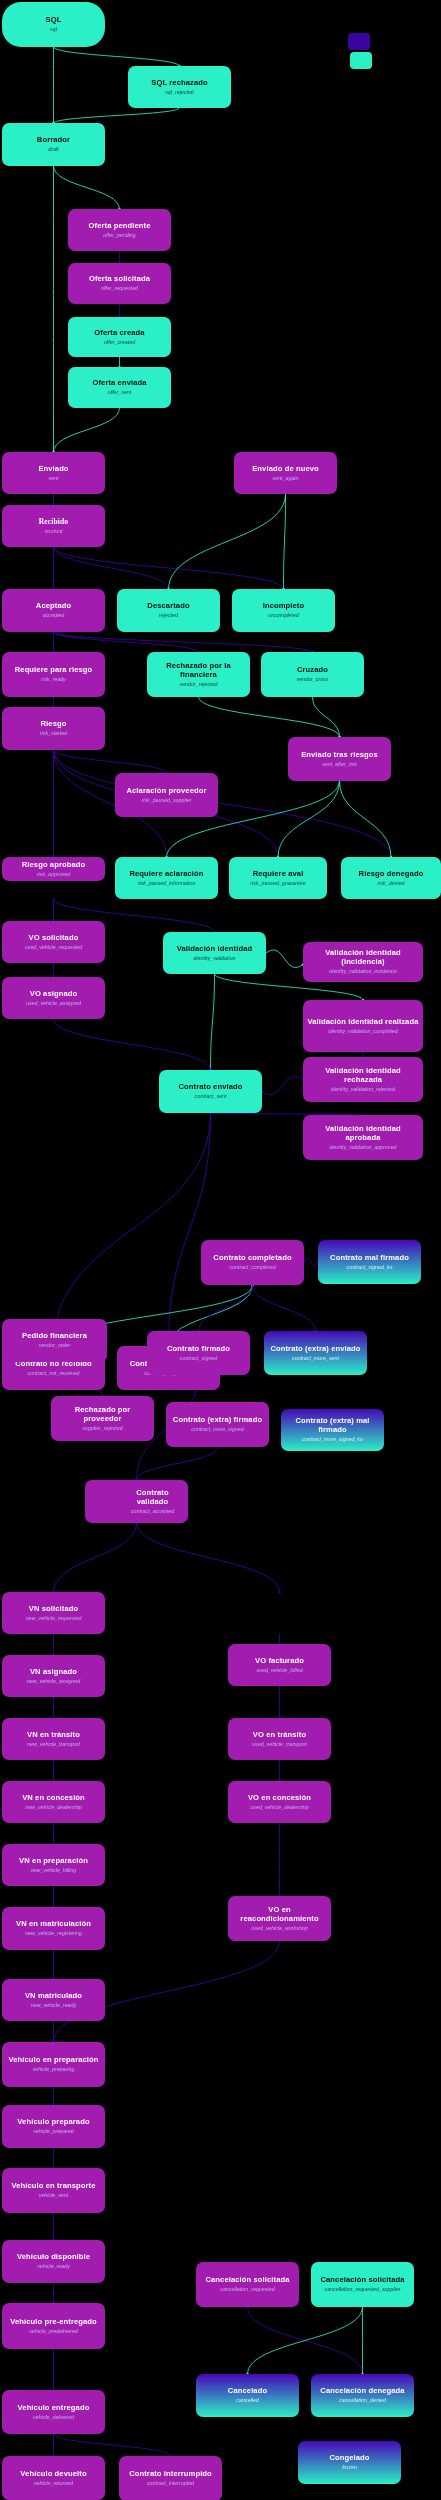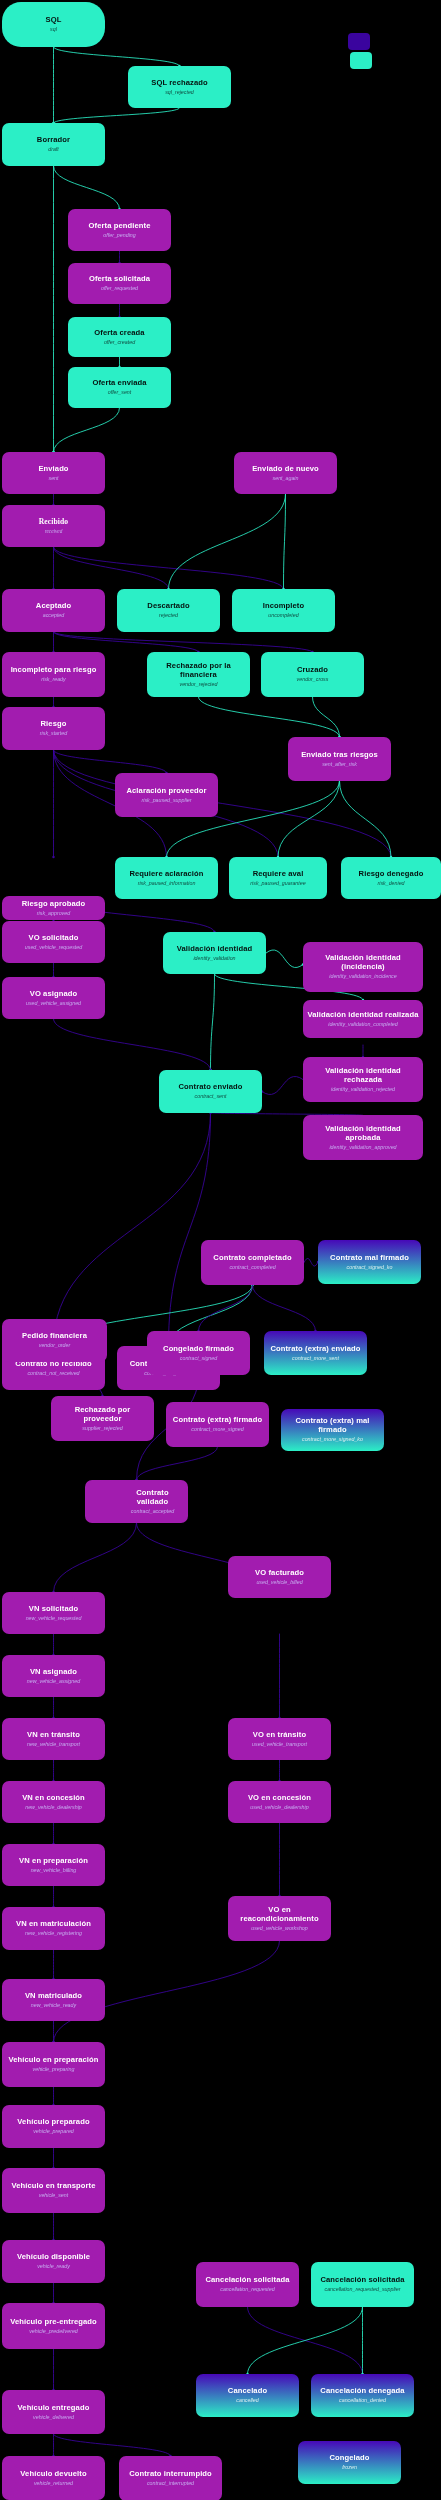--- a/index.html
+++ b/index.html
@@ -221,21 +221,21 @@
       </div>
       <div class="node t-teal" style="left: 117px; top: 589px; width: 103px; height: 43px;">
         <div class="lbl">Descartado</div>
         <div class="code">rejected</div>
       </div>
       <div class="node t-teal" style="left: 232px; top: 589px; width: 103px; height: 43px;">
         <div class="lbl">Incompleto</div>
         <div class="code">uncompleted</div>
       </div>
       <div class="node t-purple" style="left: 2px; top: 652px; width: 103px; height: 45px;">
-        <div class="lbl">Incompleto para riesgo</div>
+        <div class="lbl">Requiere para riesgo</div>
         <div class="code">risk_ready</div>
       </div>
       <div class="node t-teal" style="left: 147px; top: 652px; width: 103px; height: 45px;">
         <div class="lbl">Rechazado por la financiera</div>
         <div class="code">vendor_rejected</div>
       </div>
       <div class="node t-teal" style="left: 261px; top: 652px; width: 103px; height: 45px;">
         <div class="lbl">Cruzado</div>
         <div class="code">vendor_cross</div>
       </div>
@@ -244,21 +244,21 @@
         <div class="code">risk_started</div>
       </div>
       <div class="node t-purple" style="left: 288px; top: 737px; width: 103px; height: 44px;">
         <div class="lbl">Enviado tras riesgos</div>
         <div class="code">sent_after_risk</div>
       </div>
       <div class="node t-purple" style="left: 115px; top: 773px; width: 103px; height: 44px;">
         <div class="lbl">Aclaración proveedor</div>
         <div class="code">risk_paused_supplier</div>
       </div>
-      <div class="node t-purple" style="left: 2px; top: 857px; width: 103px; height: 24px; margin-top: 39px;">
+      <div class="node t-purple" style="left: 2px; top: 857px; width: 103px; height: 24px;">
         <div class="lbl">Riesgo aprobado</div>
         <div class="code">risk_approved</div>
       </div>
       <div class="node t-teal" style="left: 115px; top: 857px; width: 103px; height: 42px;">
         <div class="lbl">Requiere aclaración</div>
         <div class="code">risk_paused_information</div>
       </div>
       <div class="node t-teal" style="left: 229px; top: 857px; width: 98px; height: 42px;">
         <div class="lbl">Requiere aval</div>
         <div class="code">risk_paused_guarantee</div>
@@ -268,29 +268,29 @@
         <div class="code">risk_denied</div>
       </div>
       <div class="node t-purple" style="left: 2px; top: 921px; width: 103px; height: 42px;">
         <div class="lbl">VO solicitado</div>
         <div class="code">used_vehicle_requested</div>
       </div>
       <div class="node t-teal" style="left: 163px; top: 932px; width: 103px; height: 42px;">
         <div class="lbl">Validación identidad</div>
         <div class="code">identity_validation</div>
       </div>
-      <div class="node t-purple" style="left: 303px; top: 942px; width: 120px; height: 50px;">
+      <div class="node t-purple" style="left: 303px; top: 942px; width: 120px; height: 40px;">
         <div class="lbl">Validación identidad (incidencia)</div>
         <div class="code">identity_validation_incidence</div>
       </div>
       <div class="node t-purple" style="left: 2px; top: 977px; width: 103px; height: 42px;">
         <div class="lbl">VO asignado</div>
         <div class="code">used_vehicle_assigned</div>
       </div>
-      <div class="node t-purple" style="left: 303px; top: 1000px; width: 120px; height: 38px;">
+      <div class="node t-purple" style="left: 303px; top: 1000px; width: 120px; height: 52px;">
         <div class="lbl">Validación identidad realizada</div>
         <div class="code">identity_validation_completed</div>
       </div>
       <div class="node t-purple" style="left: 303px; top: 1057px; width: 120px; height: 45px;">
         <div class="lbl">Validación identidad rechazada</div>
         <div class="code">identity_validation_rejected</div>
       </div>
       <div class="node t-teal" style="left: 159px; top: 1070px; width: 103px; height: 43px;">
         <div class="lbl">Contrato enviado</div>
         <div class="code">contract_sent</div>
@@ -313,21 +313,21 @@
       </div>
       <div class="node t-grad" style="left: 318px; top: 1240px; width: 103px; height: 44px;">
         <div class="lbl">Contrato mal firmado</div>
         <div class="code">contract_signed_ko</div>
       </div>
       <div class="node t-purple" style="left: 2px; top: 1319px; width: 105px; height: 43px;">
         <div class="lbl">Pedido financiera</div>
         <div class="code">vendor_order</div>
       </div>
       <div class="node t-purple" style="left: 147px; top: 1331px; width: 103px; height: 44px;">
-        <div class="lbl">Congelado firmado</div>
+        <div class="lbl">Contrato firmado</div>
         <div class="code">contract_signed</div>
       </div>
       <div class="node t-grad" style="left: 264px; top: 1331px; width: 103px; height: 44px;">
         <div class="lbl">Contrato (extra) enviado</div>
         <div class="code">contract_more_sent</div>
       </div>
       <div class="node t-purple" style="left: 51px; top: 1396px; width: 103px; height: 45px;">
         <div class="lbl">Rechazado por proveedor</div>
         <div class="code">supplier_rejected</div>
       </div>
@@ -340,21 +340,21 @@
         <div class="code">contract_more_signed_ko</div>
       </div>
       <div class="node t-purple" style="left: 85px; top: 1480px; width: 103px; height: 43px; padding-left: 36px;">
         <div class="lbl">Contrato validado</div>
         <div class="code">contract_accepted</div>
       </div>
       <div class="node t-purple" style="left: 2px; top: 1592px; width: 103px; height: 42px;">
         <div class="lbl">VN solicitado</div>
         <div class="code">new_vehicle_requested</div>
       </div>
-      <div class="node t-purple" style="left: 228px; top: 1556px; width: 103px; height: 42px;">
+      <div class="node t-purple" style="left: 228px; top: 1644px; width: 103px; height: 42px;">
         <div class="lbl">VO facturado</div>
         <div class="code">used_vehicle_billed</div>
       </div>
       <div class="node t-purple" style="left: 2px; top: 1655px; width: 103px; height: 42px;">
         <div class="lbl">VN asignado</div>
         <div class="code">new_vehicle_assigned</div>
       </div>
       <div class="node t-purple" style="left: 2px; top: 1718px; width: 103px; height: 42px;">
         <div class="lbl">VN en tránsito</div>
         <div class="code">new_vehicle_transport</div>

